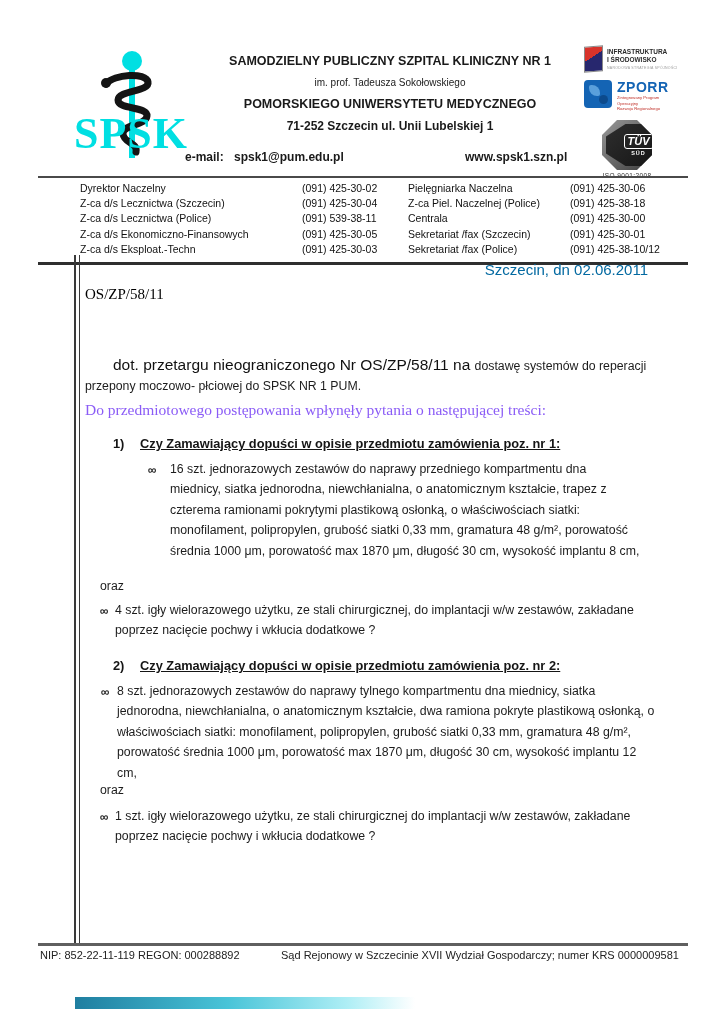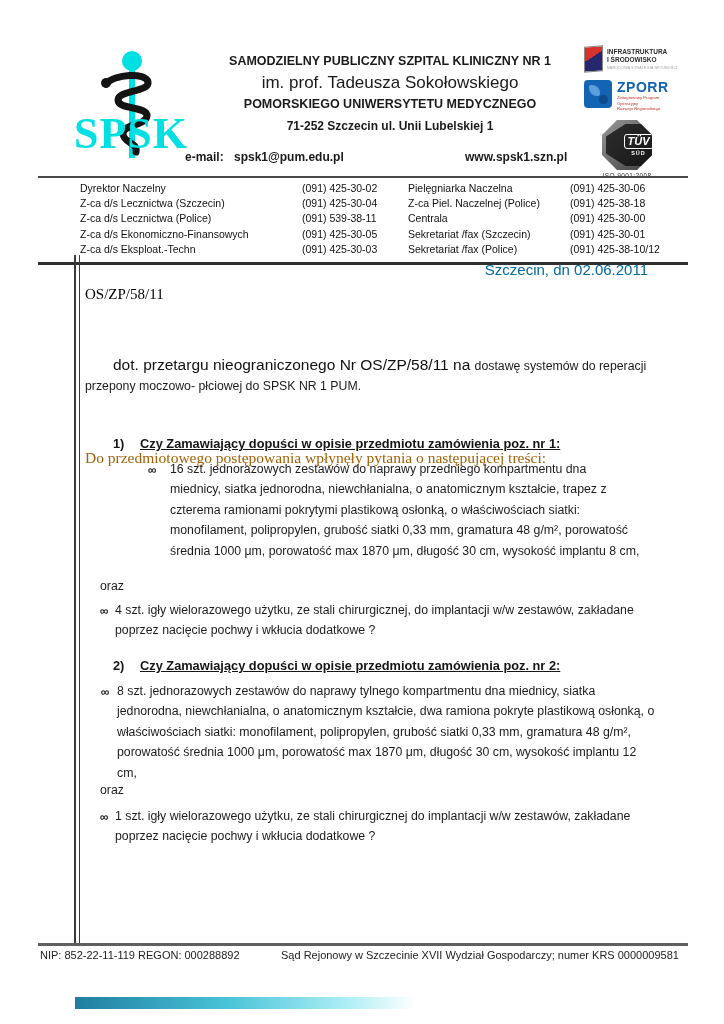--- a/index.html
+++ b/index.html
@@ -7,21 +7,21 @@
         font-family:"Liberation Sans",sans-serif;color:#1a1a1a;}
 
   
   .logo{position:absolute;left:56px;top:50px;width:150px;height:118px;}
   .logo-snake{position:absolute;left:38px;top:0;}
   .logo-text{position:absolute;left:2px;top:62px;width:146px;text-align:center;
              font-family:"Liberation Serif",serif;font-weight:bold;font-size:44px;line-height:44px;
              color:#00dfe2;letter-spacing:1px;transform:scaleY(1.02);}
   .title-block{position:absolute;left:190px;top:50px;width:400px;text-align:center;}
   .title-l1{font-weight:bold;font-size:12.5px;line-height:22px;}
-  .title-l2{font-size:17px;line-height:21px;}
+  .title-l2{font-size:10px;line-height:21px;}
   .title-l3{font-weight:bold;font-size:12.5px;line-height:22px;}
   .title-l4{font-weight:bold;font-size:12px;line-height:23px;}
   .email-line{position:absolute;left:0;top:150px;width:724px;font-size:12px;font-weight:bold;}
   .email-label{position:absolute;left:185px;}
   .email-value{position:absolute;left:234px;}
   .website{position:absolute;left:465px;}
 
   
   .badges{position:absolute;left:584px;top:44px;width:120px;}
   .badge-infra{position:absolute;left:0;top:2px;display:flex;align-items:flex-start;gap:4px;}
@@ -61,21 +61,21 @@
   .vrule{position:absolute;left:74px;top:255px;height:691px;width:3px;
       border-left:2px solid #3a3a3a;border-right:1px solid #3a3a3a;box-sizing:content-box;}
   .date{position:absolute;left:0;top:261px;width:648px;text-align:right;
       font-family:Liberation Sans, sans-serif;font-size:15px;color:#0369a1;}
   .refnum{position:absolute;left:85px;top:286px;
       font-family:"Liberation Serif",serif;font-size:15px;color:#000;}
   .subject{position:absolute;left:85px;top:356px;width:565px;line-height:18.5px;text-indent:28px;}
   .subject-big{font-size:15.5px;color:#111;}
   .subject-small{font-size:12.3px;color:#1c1c1c;}
   .intro{position:absolute;left:85px;top:401px;width:560px;
-      font-family:"Liberation Serif",serif;font-size:15.5px;color:#a16207;margin-top:48px;}
+      font-family:"Liberation Serif",serif;font-size:15.5px;color:#8b5cf6;}
 
   .sec-heading{position:absolute;font-size:12.8px;font-weight:bold;color:#151515;}
   .sec-heading .num{display:inline-block;width:27px;}
   .sec-heading .htxt{text-decoration:underline;}
   .h1pos{left:113px;top:436px;}
   .h2pos{left:113px;top:658px;}
 
   .bullet{position:absolute;font-size:12.3px;line-height:20.4px;color:#1c1c1c;}
   .bullet .marker{position:absolute;left:0;top:1px;font-size:12px;font-weight:600;}
   .b1{left:148px;top:459px;width:492px;padding-left:22px;box-sizing:border-box;}

